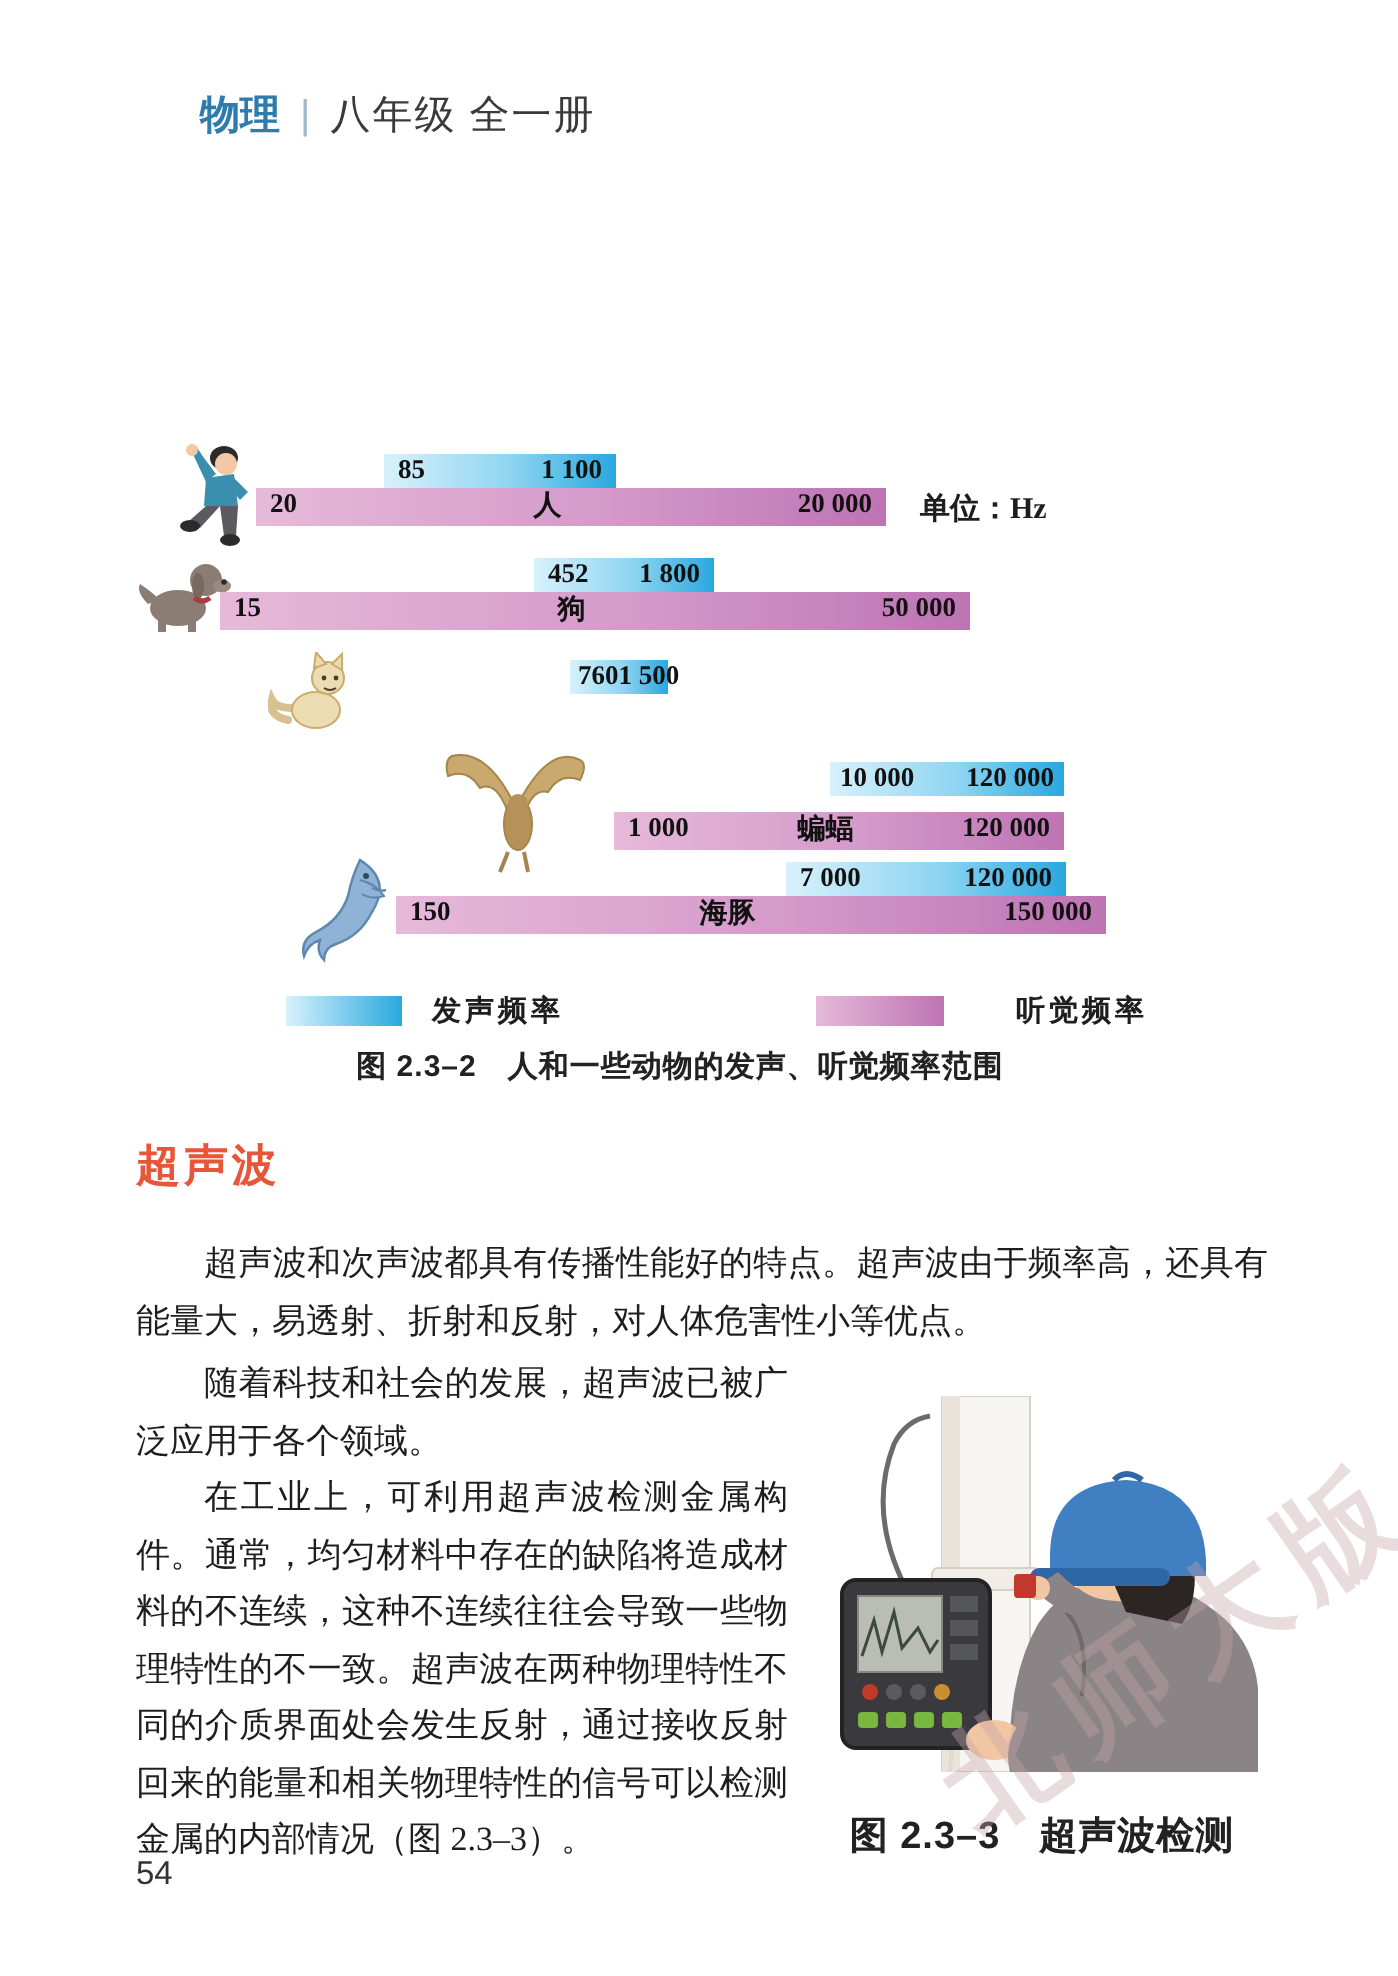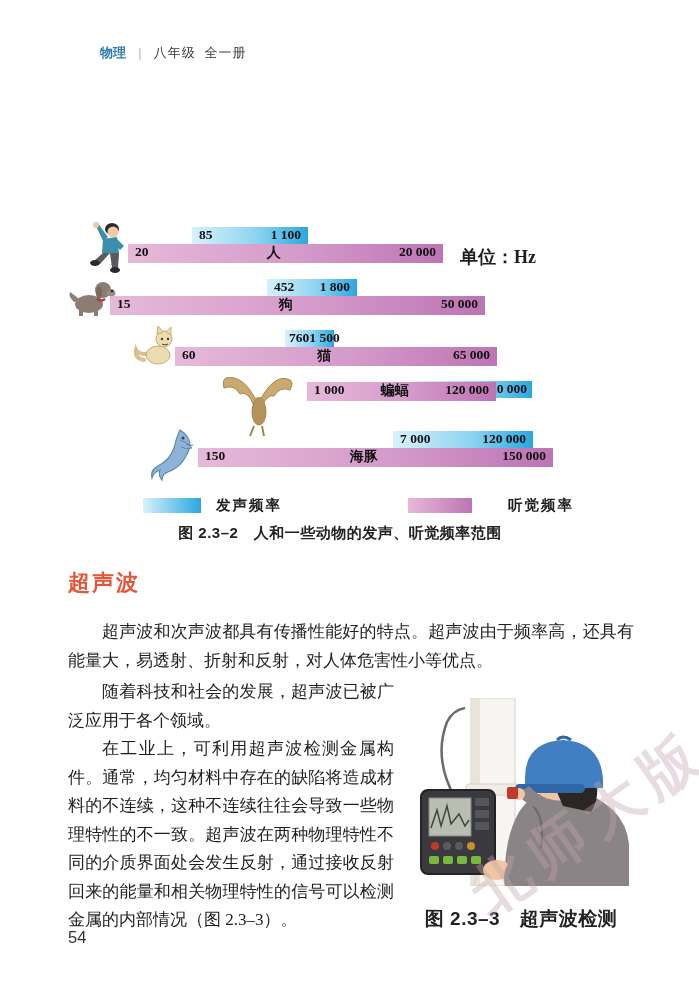--- a/index.html
+++ b/index.html
@@ -3,41 +3,41 @@
 <meta charset="utf-8">
 <style>
   html,body{margin:0;padding:0;background:#9a9a9a;}
   .page{
     position:relative;width:699px;height:988px;background:#ffffff;
     margin:0 auto;overflow:hidden;
     font-family:"Liberation Serif","DejaVu Serif",serif;
     color:#1e1e1e;
   }
   
-  .header{position:absolute;top:44px;left:68px;font-size:13px;
-    font-family:Liberation Mono, monospace;padding-left:32px;}
+  .header{position:absolute;top:44px;left:68px;font-size:20px;
+    font-family:Liberation Sans, sans-serif;padding-left:32px;}
   .header .subject{color:#2e7cad;font-weight:bold;}
   .header .divider{color:#9fb9c9;margin:0 10px;font-weight:normal;}
   .header .edition{color:#3a3a3a;letter-spacing:1px;}
 
   
   .bodytext{font-size:17px;line-height:28.5px;text-align:justify;}
   .block-1{position:absolute;top:110px;left:68px;width:566px;}
   .indent{text-indent:2em;}
   .bold{font-weight:bold;}
 
   
   .chart{position:absolute;top:222px;left:0;width:699px;height:334px;}
   .bar{position:absolute;display:flex;justify-content:space-between;
     font-weight:bold;font-size:13.5px;white-space:nowrap;box-sizing:border-box;
     padding:0 7px;color:#111;}
   .bar-vocal{height:17px;background:linear-gradient(90deg,#d8f1fc 0%,#8ed4f1 55%,#29a8df 100%);}
   .bar-hearing{height:19px;background:linear-gradient(90deg,#e6b9d9 0%,#d49aca 55%,#bd74b3 100%);}
   .bar .cname{font-size:14px;}
-  .unit-label{position:absolute;font-weight:bold;font-size:18px;text-align:center;}
+  .unit-label{position:absolute;font-weight:bold;font-size:15px;text-align:center;}
   .chart-icon{position:absolute;}
   .legend-swatch{position:absolute;height:15px;}
   .legend-swatch.vocal{background:linear-gradient(90deg,#d8f1fc,#29a8df);}
   .legend-swatch.hearing{background:linear-gradient(90deg,#e6b9d9,#bd74b3);}
   .legend-label{position:absolute;font-weight:bold;font-size:14.5px;letter-spacing:2px;}
   .chart-caption{position:absolute;top:302px;left:0;width:680px;text-align:center;
     font-weight:bold;font-size:15px;letter-spacing:0.5px;
     font-family:"Liberation Sans","DejaVu Sans",sans-serif;color:#222;}
 
   
@@ -123,38 +123,33 @@
       <path d="M23 8 L24 0 L29 6 Z" fill="#ecdcb2" stroke="#cbab6e" stroke-width="1"></path>
       <path d="M32 6 L37 1 L37 9 Z" fill="#ecdcb2" stroke="#cbab6e" stroke-width="1"></path>
       <circle cx="28" cy="13" r="1.2" fill="#4a3c28"></circle>
       <circle cx="34" cy="13" r="1.2" fill="#4a3c28"></circle>
       <path d="M28 18 Q31 20 34 18" stroke="#4a3c28" stroke-width="1" fill="none"></path>
     </svg>
     <div class="bar bar-vocal" style="left:285px;top:108px;width:49px;padding:0 4px;">
       <span>760</span>
       <span>1 500</span>
     </div>
-    <div class="bar bar-hearing" style="left:175px;top:125px;width:322px">
-      <span>60</span>
-      <span class="cname">猫</span>
-      <span>65 000</span>
-    </div>
 
     <svg class="chart-icon" style="left:220px;top:146px" width="76" height="70" viewBox="0 0 76 70">
       <path d="M38 36 Q24 6 6 10 Q2 12 4 20 Q14 16 20 26 Q28 22 34 38 Z" fill="#c9a96e" stroke="#a5854c" stroke-width="1"></path>
       <path d="M38 36 Q54 4 70 12 Q74 14 70 22 Q60 18 54 28 Q46 26 42 40 Z" fill="#c9a96e" stroke="#a5854c" stroke-width="1"></path>
       <ellipse cx="39" cy="44" rx="7" ry="13" fill="#b5925a" stroke="#a5854c" stroke-width="1"></ellipse>
       <path d="M34 58 L30 68 M42 58 L44 68" stroke="#a5854c" stroke-width="2" fill="none"></path>
       <circle cx="39" cy="34" r="5" fill="#b5925a"></circle>
     </svg>
     <div class="bar bar-vocal" style="left:415px;top:159px;width:117px;padding:0 5px;">
       <span>10 000</span>
       <span>120 000</span>
     </div>
-    <div class="bar bar-hearing" style="left:307px;top:160px;width:189px">
+    <div class="bar bar-hearing" style="left:307px;top:184px;width:225px">
       <span>1 000</span>
       <span class="cname">蝙蝠</span>
       <span>120 000</span>
     </div>
 
     <svg class="chart-icon" style="left:150px;top:204px" width="46" height="58" viewBox="0 0 46 58">
       <path d="M30 4 Q46 14 36 30 Q30 42 18 46 Q12 48 12 54 Q8 50 10 44 Q4 46 2 52 Q0 44 8 40 Q20 34 24 22 Q26 12 30 4 Z" fill="#8fb3d6" stroke="#5d87ad" stroke-width="1.2"></path>
       <path d="M30 14 Q38 16 42 22 Q36 24 31 21" fill="#8fb3d6" stroke="#5d87ad" stroke-width="1"></path>
       <circle cx="33" cy="12" r="1.5" fill="#2c4a63"></circle>
       <path d="M36 18 Q40 20 43 19" stroke="#5d87ad" stroke-width="1.2" fill="none"></path>

